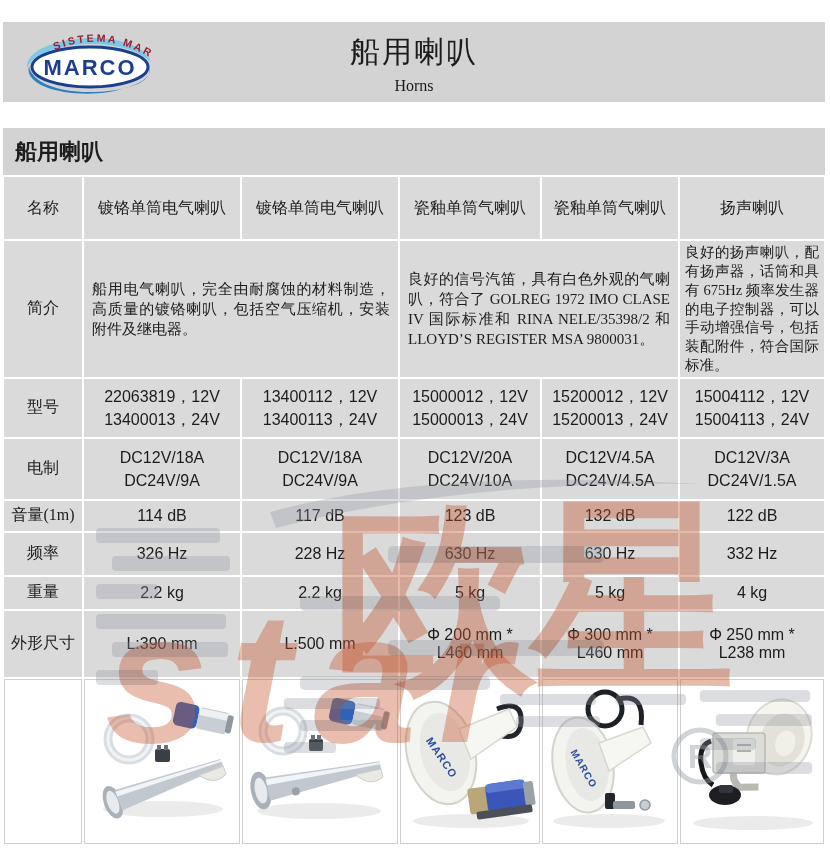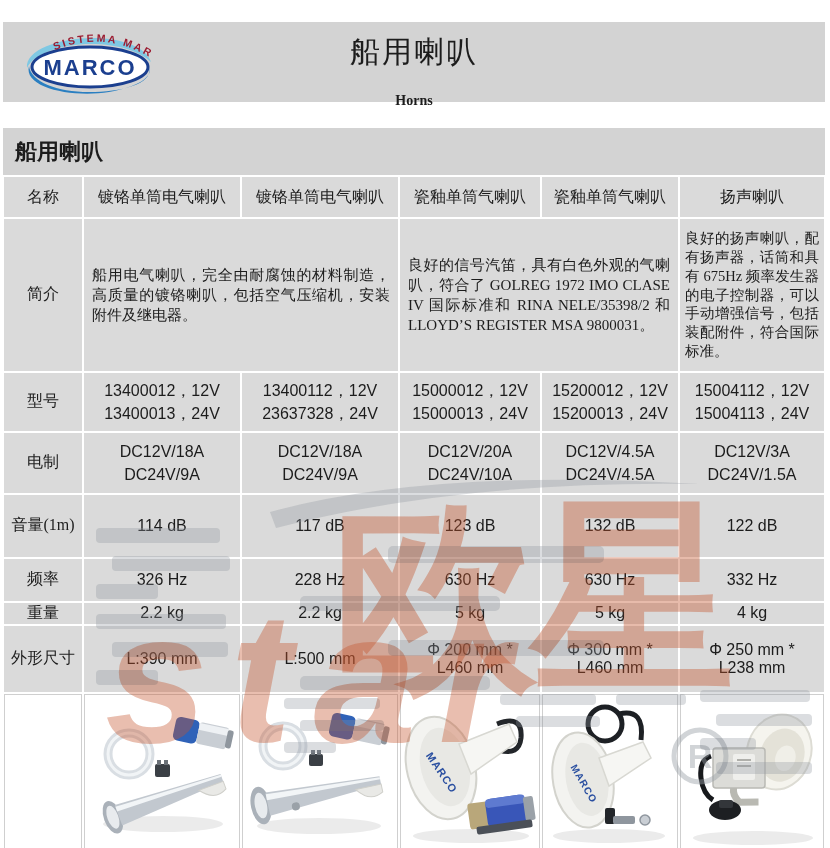--- a/index.html
+++ b/index.html
@@ -3,32 +3,32 @@
 <meta charset="utf-8">
 <style>
   html,body{margin:0;padding:0;background:#ffffff;}
   .page{position:relative;width:830px;height:848px;background:#ffffff;overflow:hidden;
         font-family:"Liberation Serif",serif;color:#1c1c1c;}
   
   .top-band{position:absolute;top:22px;left:3px;width:822px;height:80px;background:#d3d3d3;}
   .logo-wrap{position:absolute;left:10px;top:4px;width:160px;height:74px;}
   .title-block{position:absolute;left:0;top:0;width:100%;height:100%;text-align:center;}
   .title-cn{margin-top:10px;font-size:30px;letter-spacing:2px;}
-  .title-en{font-size:14px;font-weight:bold;margin-top:20px;}
+  .title-en{font-size:16px;font-weight:normal;margin-top:4px;}
   
   .section-band{position:absolute;top:128px;left:3px;width:822px;height:47px;background:#d3d3d3;}
   .section-title{font-size:22px;font-weight:bold;padding:9px 0 0 12px;}
   
   table.spec{position:absolute;top:175px;left:2px;border-collapse:separate;border-spacing:2px;background:#fff;table-layout:fixed;}
   td{background:#dadada;text-align:center;vertical-align:middle;padding:0 2px;overflow:hidden;}
   td.lbl{font-size:16px;}
   td.hdr{font-size:16px;}
   td.val{font-family:"Liberation Sans",sans-serif;font-size:16px;}
   td.intro{font-size:15px;line-height:1.34;text-align:justify;padding:3px 8px;}
-  td.intro-narrow{font-size:14.5px;line-height:1.3;padding:10px 5px;}
+  td.intro-narrow{font-size:14.5px;line-height:1.3;padding:2px 5px;}
   td.imgcell{background:#ffffff;border:1px solid #cfcfcf;padding:0;}
   td.imgcell svg{display:block;margin:0 auto;}
   .two-line div{line-height:1.45;font-family:"Liberation Sans",sans-serif;font-size:16px;}
   
   .wm{position:absolute;left:0;top:0;width:830px;height:848px;pointer-events:none;z-index:6;}
 </style>
 </head>
 <body>
 
 <div class="page">
@@ -66,44 +66,44 @@
       <col style="width:78px">
         <col style="width:156px">
         <col style="width:156px">
       <col style="width:140px">
         <col style="width:136px">
         <col style="width:144px">
     </colgroup>
 
     <tbody>
         <tr>
-      <td class="lbl" style="height:40px">名称</td>
+      <td class="lbl" style="height:62px">名称</td>
       <td class="hdr">镀铬单筒电气喇叭</td>
       <td class="hdr">镀铬单筒电气喇叭</td>
       <td class="hdr">瓷釉单筒气喇叭</td>
       <td class="hdr">瓷釉单筒气喇叭</td>
       <td class="hdr">扬声喇叭</td>
     </tr>
 
     <tr>
       <td class="lbl" style="height:132px">简介</td>
       <td class="intro" colspan="2">船用电气喇叭，完全由耐腐蚀的材料制造，高质量的镀铬喇叭，包括空气压缩机，安装附件及继电器。</td>
       <td class="intro" colspan="2">良好的信号汽笛，具有白色外观的气喇叭，符合了 GOLREG 1972 IMO CLASE IV 国际标准和 RINA NELE/35398/2 和 LLOYD’S REGISTER MSA 9800031。</td>
       <td class="intro intro-narrow">良好的扬声喇叭，配有扬声器，话筒和具有 675Hz 频率发生器的电子控制器，可以手动增强信号，包括装配附件，符合国际标准。</td>
     </tr>
 
     <tr>
       <td class="lbl" style="height:58px">型号</td>
       <td class="val two-line">
-        <div>13400012，12V</div>
+        <div>22063819，12V</div>
         <div>13400013，24V</div>
           </td>
       <td class="val two-line">
         <div>13400112，12V</div>
-        <div>23637328，24V</div>
+        <div>13400113，24V</div>
           </td>
       <td class="val two-line">
         <div>15000012，12V</div>
         <div>15000013，24V</div>
           </td>
       <td class="val two-line">
         <div>15200012，12V</div>
         <div>15200013，24V</div>
           </td>
       <td class="val two-line">
@@ -131,39 +131,39 @@
         <div>DC12V/4.5A</div>
         <div>DC24V/4.5A</div>
           </td>
       <td class="val two-line">
         <div>DC12V/3A</div>
         <div>DC24V/1.5A</div>
           </td>
     </tr>
 
     <tr>
-      <td class="lbl" style="height:62px">音量(1m)</td>
+      <td class="lbl" style="height:30px">音量(1m)</td>
       <td class="val">114 dB</td>
       <td class="val">117 dB</td>
       <td class="val">123 dB</td>
       <td class="val">132 dB</td>
       <td class="val">122 dB</td>
     </tr>
 
     <tr>
       <td class="lbl" style="height:42px">频率</td>
       <td class="val">326 Hz</td>
       <td class="val">228 Hz</td>
       <td class="val">630 Hz</td>
       <td class="val">630 Hz</td>
       <td class="val">332 Hz</td>
     </tr>
 
     <tr>
-      <td class="lbl" style="height:21px">重量</td>
+      <td class="lbl" style="height:32px">重量</td>
       <td class="val">2.2 kg</td>
       <td class="val">2.2 kg</td>
       <td class="val">5 kg</td>
       <td class="val">5 kg</td>
       <td class="val">4 kg</td>
     </tr>
 
     <tr>
       <td class="lbl" style="height:44px">外形尺寸</td>
       <td class="val">L:390 mm</td>

